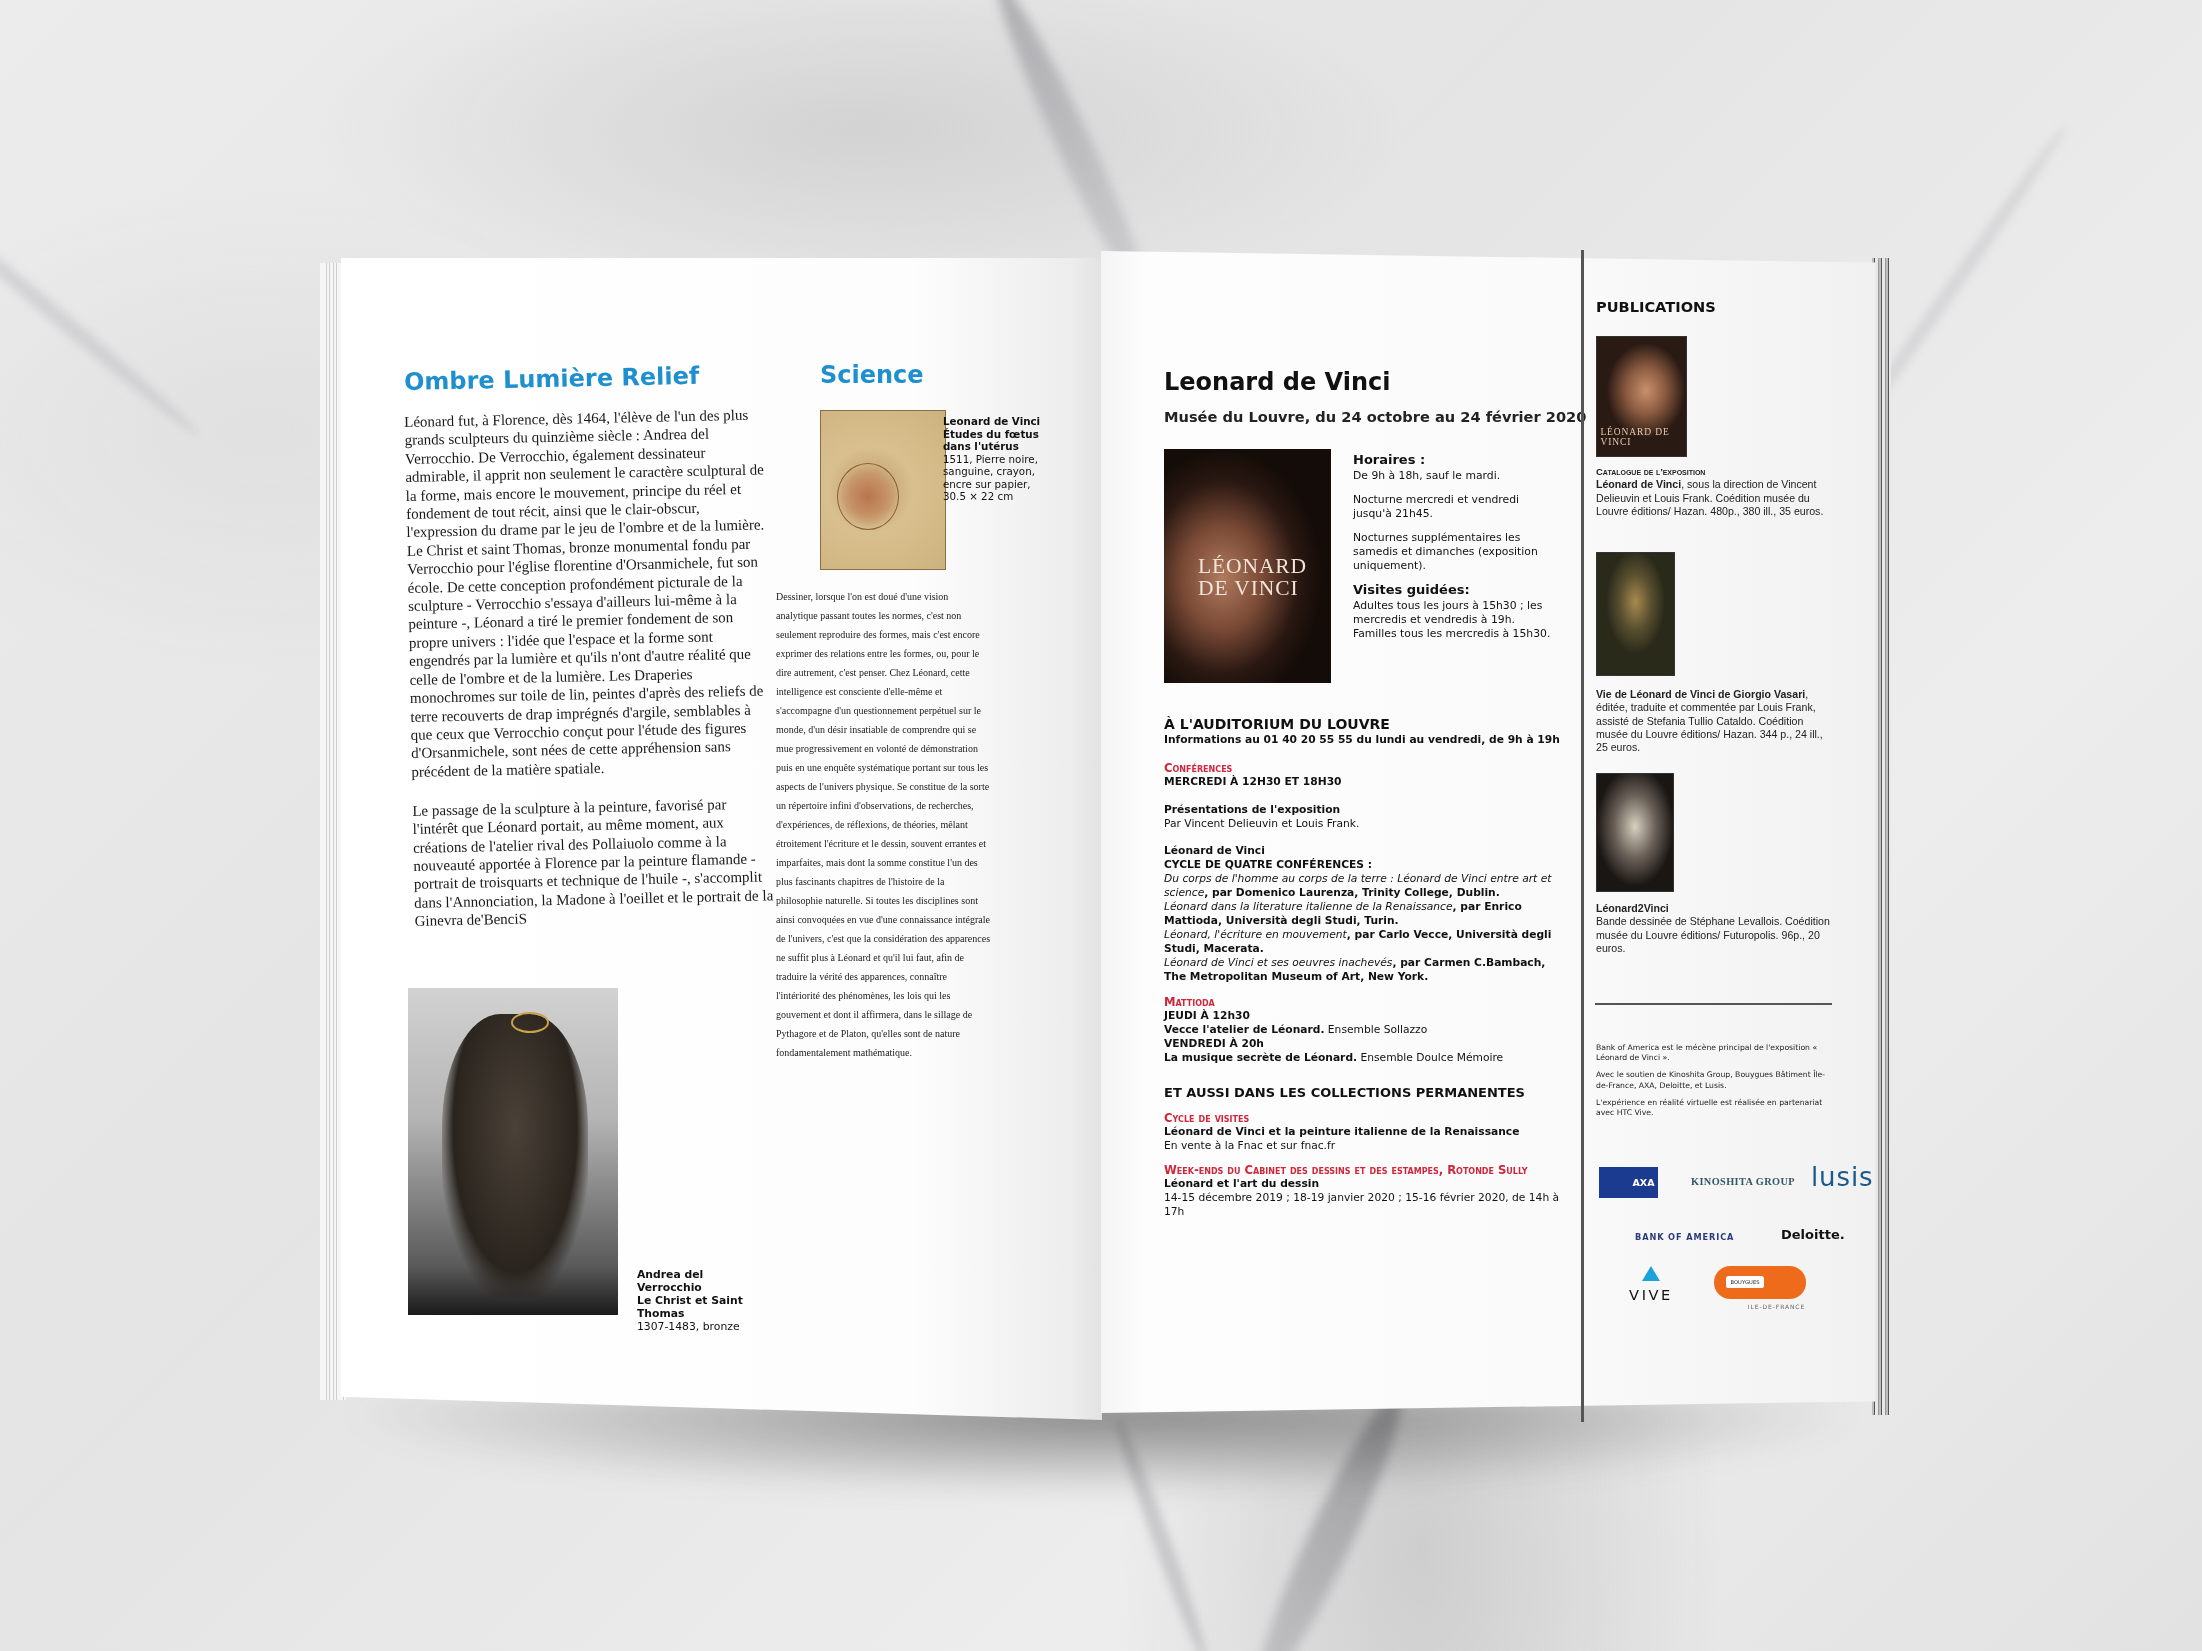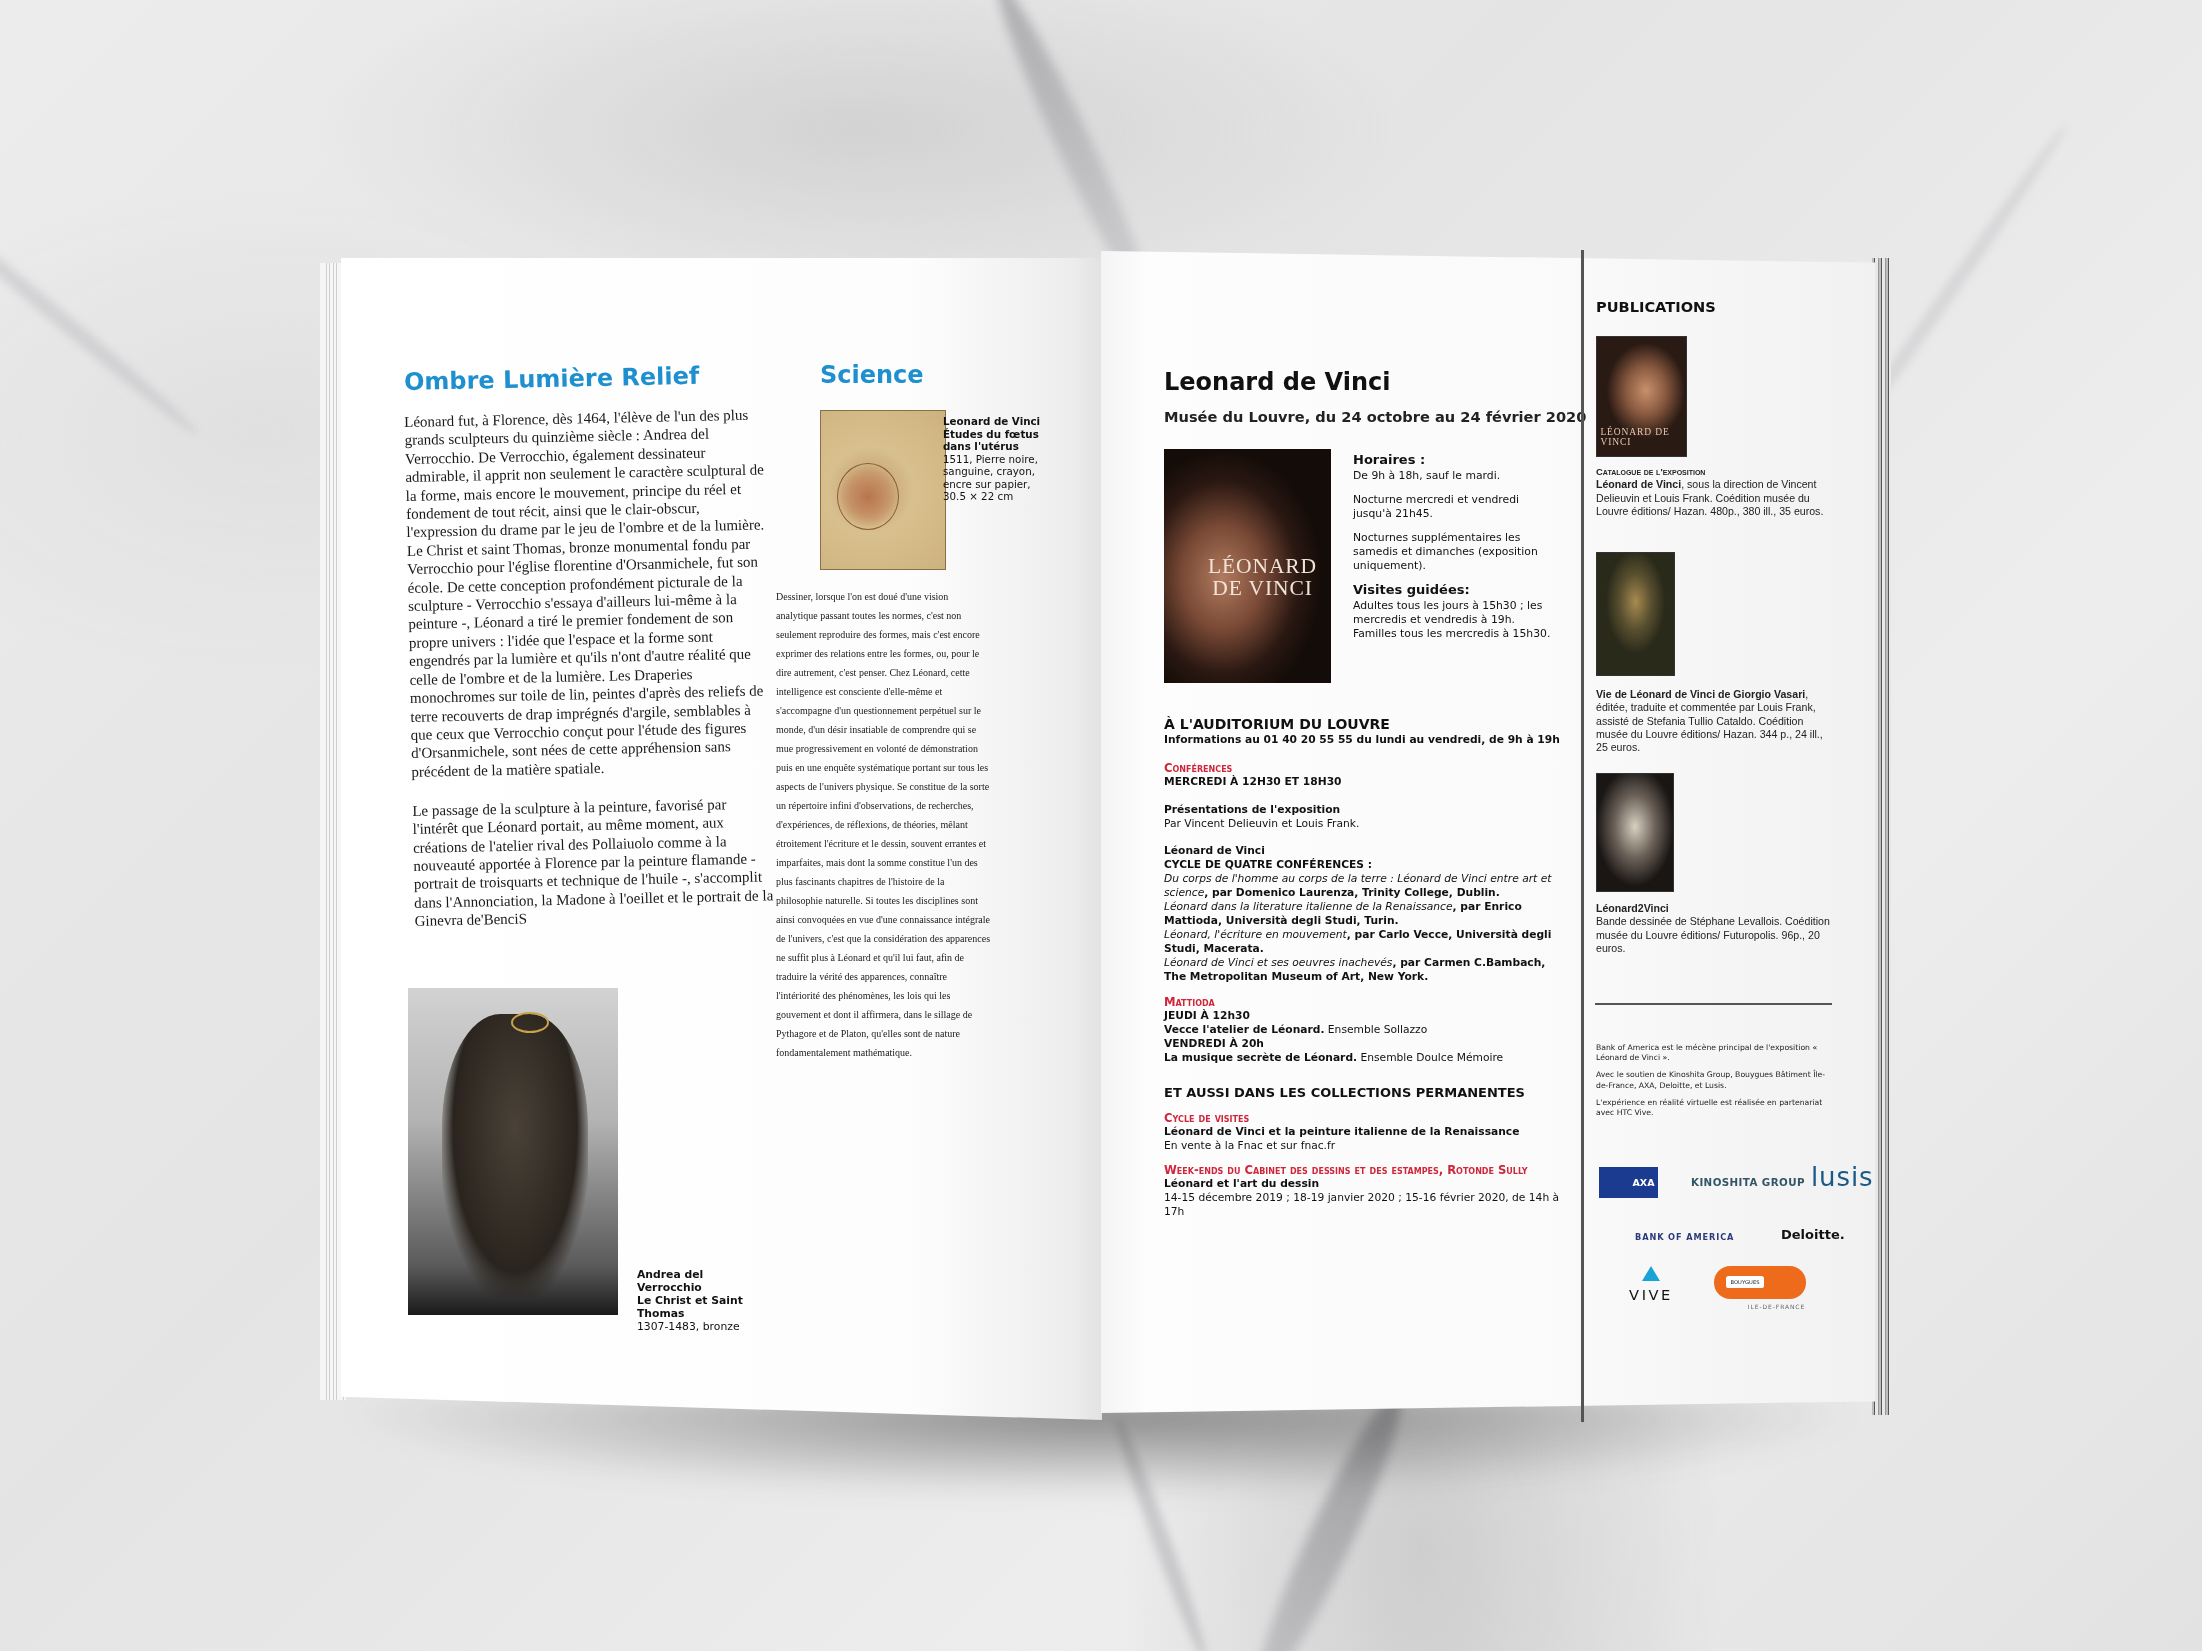--- a/index.html
+++ b/index.html
@@ -57,21 +57,21 @@
   .fig-fetus { position:absolute; left:820px; top:410px; width:124px; height:158px;
     background:radial-gradient(circle at 40% 50%,#c09a6a 0%,#d8c08e 40%,#cdb27e 100%); border:0.9px solid #8a6e44; }
   .fetus-circle { position:absolute; left:15.5px; top:52px; width:60px; height:65px; border:1.7px solid #8a5a3a; border-radius:50%; background:radial-gradient(circle,#b8754e 0%,#c58f65 40%,transparent 70%); }
   #cap-fetus { left:943px; top:415px; width:103px; font-size:10.3px; line-height:12.5px; }
 
   
   .rp-title { position:absolute; left:1164px; top:368px; font-family:"DejaVu Sans", sans-serif; font-weight:bold; font-size:24px; color:#111; }
   .rp-sub { position:absolute; left:1164px; top:408px; font-family:"DejaVu Sans", sans-serif; font-weight:bold; font-size:14.6px; color:#222; }
   .poster { position:absolute; left:1164px; top:449px; width:167px; height:234px;
     background:radial-gradient(ellipse 60% 55% at 35% 55%,#b07a5e 0%,#7a4a36 40%,#2a1812 75%,#140c08 100%); overflow:hidden; }
-  .poster-title { position:absolute; left:34px; top:107px; width:129px; text-align:center; font-family:"Liberation Serif", serif; font-size:21.5px; line-height:21.5px; color:#f1e4d8; letter-spacing:0.9px; }
+  .poster-title { position:absolute; left:34px; top:107px; width:129px; font-family:"Liberation Serif", serif; font-size:21.5px; line-height:21.5px; color:#f1e4d8; letter-spacing:0.9px; }
   .rp-info { position:absolute; left:1353px; top:453px; width:206px; font-family:"DejaVu Sans", sans-serif; font-size:10.8px; line-height:13.8px; color:#111; }
   .rp-info .lbl { font-weight:bold; font-size:13px; display:block; margin-bottom:2.6px; }
   .rp-info p { margin:0 0 10.3px 0; }
 
   .rp-sec { position:absolute; left:1164px; width:396px; font-family:"DejaVu Sans", sans-serif; color:#111; font-size:10.7px; line-height:14px; }
   .rp-sec .big { font-weight:bold; font-size:14px; line-height:17px; display:block; }
   .rp-sec .red { color:#d0263a; font-weight:bold; font-variant:small-caps; font-size:11.6px; display:block; }
   .rp-sec .b { font-weight:bold; }
   .rp-sec i { font-style:italic; }
   .rp-sec p { margin:0; }
@@ -85,21 +85,21 @@
   .book-txt { position:absolute; left:3.4px; width:90%; font-family:"Liberation Serif", serif; color:#e8c8b0; font-size:9.5px; line-height:9.5px; letter-spacing:0.9px; }
   .pub-txt { position:absolute; left:1596px; width:241px; font-family:Liberation Sans, sans-serif; font-size:10.6px; line-height:13.3px; color:#222; }
   .pub-txt .sc { font-variant:small-caps; font-weight:bold; font-size:9.5px; display:block; }
   .pub-txt .b { font-weight:bold; }
   .pub-rule { position:absolute; left:1595px; top:1003px; width:237px; height:1.7px; background:#555; }
   .spons { position:absolute; left:1596px; top:1043px; width:241px; font-family:"DejaVu Sans", sans-serif; font-size:7.7px; line-height:10.3px; color:#222; }
   .spons p { margin:0 0 6.9px 0; }
 
   .logo { position:absolute; font-family:"DejaVu Sans", sans-serif;padding-left:30px; }
   #logo-axa { left:1599px; top:1167px; width:29px; height:31px; background:#1a3b8f; color:#fff; font-weight:bold; font-size:9.5px; text-align:center; line-height:31px; }
-  #logo-kinoshita { left:1661px; top:1176px; font-size:10.3px; font-weight:bold; color:#356; letter-spacing:0.4px; }
+  #logo-kinoshita { left:1661px; top:1176px; font-size:10.3px; font-weight:bold; color:#356; letter-spacing:0.4px;font-family:Liberation Serif, serif; }
   #logo-lusis { left:1781px; top:1162px; font-size:26px; color:#1a5a8a; font-family:"DejaVu Sans", sans-serif; letter-spacing:0.9px; }
   #logo-boa { left:1605px; top:1232px; font-size:8.2px; color:#2a3a7a; font-weight:bold; letter-spacing:0.9px; }
   #logo-deloitte { left:1751px; top:1227px; font-size:13px; font-weight:bold; color:#111; }
   #logo-vive { left:1597px; top:1266px; width:48px; text-align:center; font-size:14.6px; color:#111; letter-spacing:2.6px; }
   .vive-tri { display:block; margin:0 auto 5.2px auto; width:0; height:0; border-left:9.5px solid transparent; border-right:9.5px solid transparent; border-bottom:15.5px solid #1aa3d6; }
   #logo-bouygues { left:1714px; top:1266px; width:62px; height:33px; background:#ef6b1c; border-radius:16.3px; }
   .bouy-inner { position:absolute; left:12px; top:9.5px; width:38px; height:12px; background:#fff; border-radius:2.6px; font-size:5.2px; text-align:center; line-height:12px; color:#222; }
   #logo-bouygues-sub { left:1714px; top:1303px; width:65px; text-align:center; font-size:6px; color:#666; letter-spacing:0.9px; }
 </style>
 </head>

